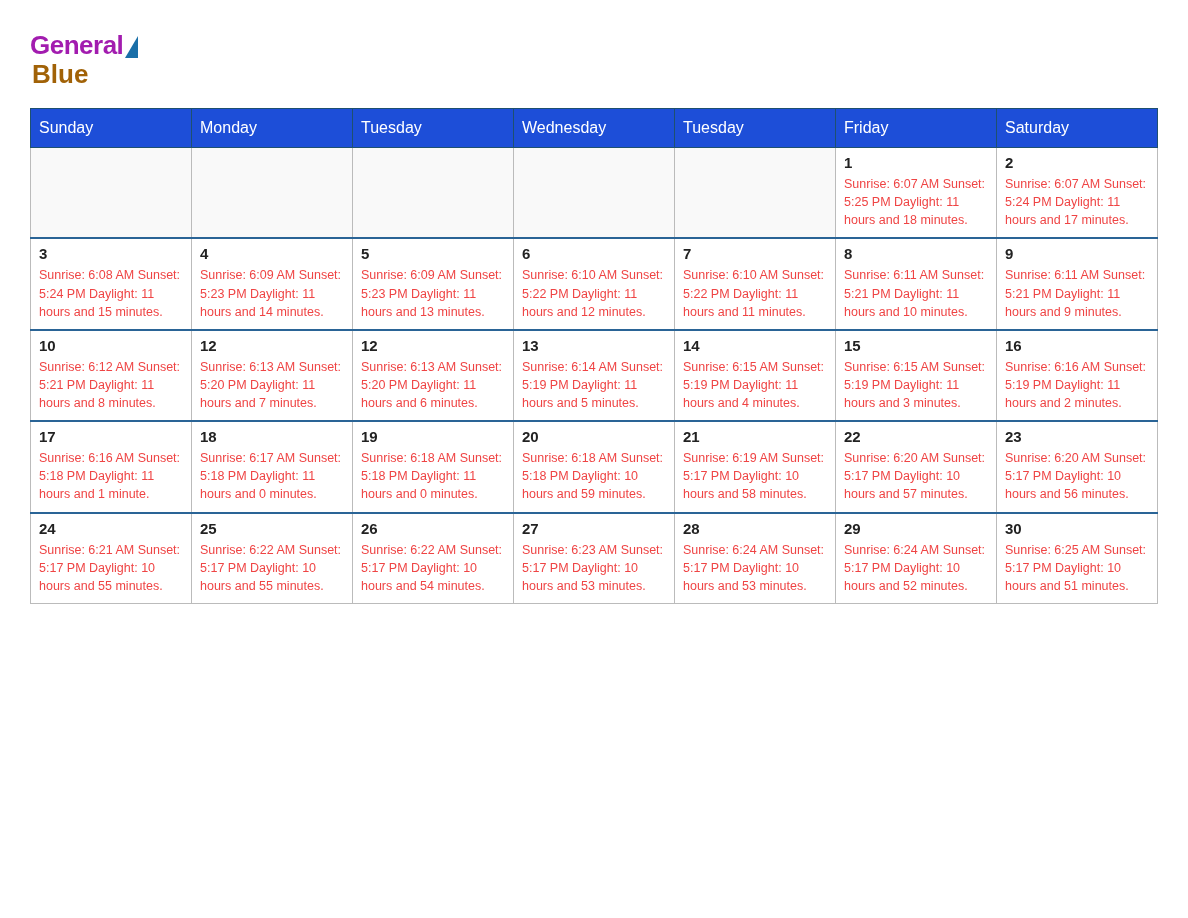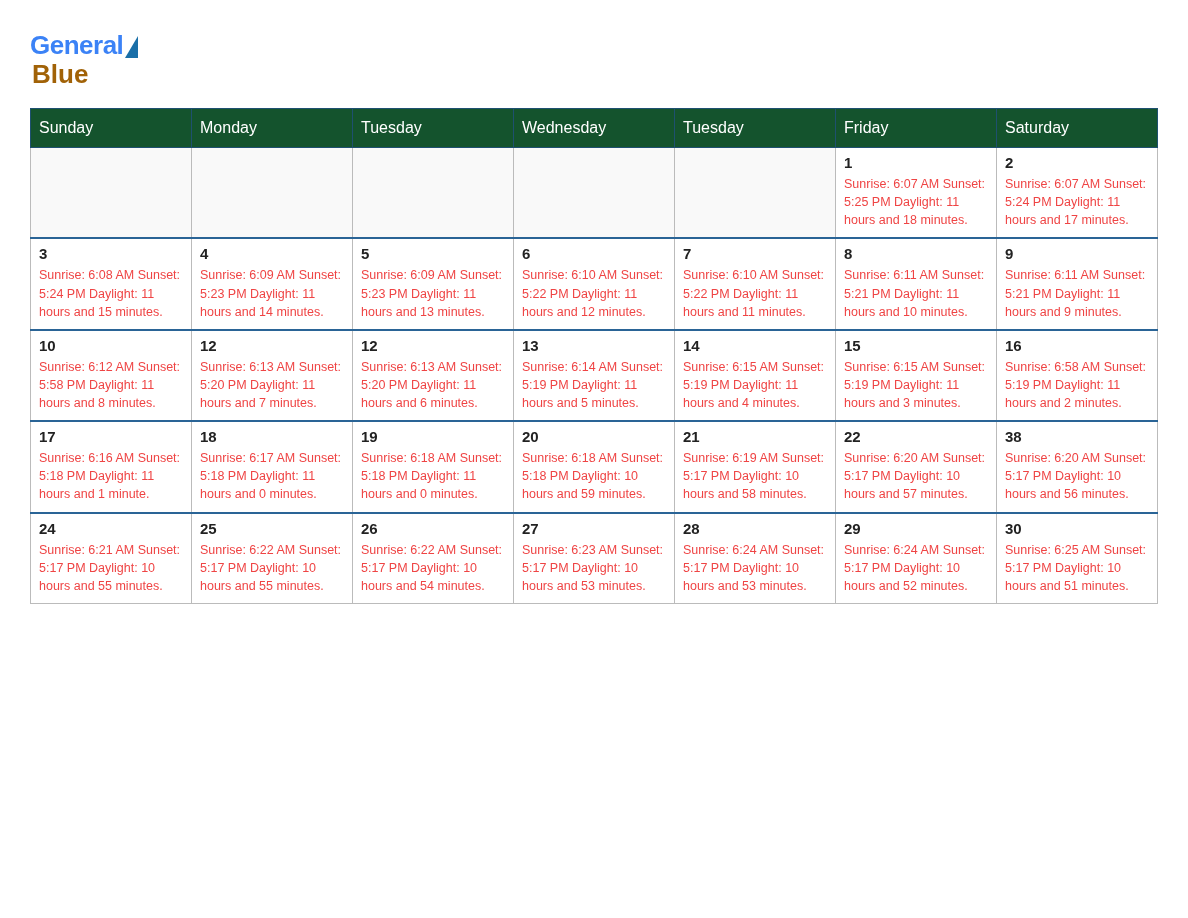--- a/index.html
+++ b/index.html
@@ -26,21 +26,21 @@
     }
 
     .logo-top {
       display: flex;
       align-items: center;
     }
 
     .logo-general {
       font-size: 26px;
       font-weight: bold;
-      color: #3b82f6;
+      color: #a21caf;
       letter-spacing: -0.5px;
     }
 
     .logo-triangle {
       width: 0;
       height: 0;
       border-left: 13px solid transparent;
       border-bottom: 22px solid #1a6fa8;
       margin-left: 2px;
       margin-top: 2px;
@@ -71,21 +71,21 @@
       margin-top: 4px;
     }
 
     .calendar {
       width: 100%;
       border-collapse: collapse;
       border: 1px solid #999;
     }
 
     .calendar th {
-      background-color: #14532d;
+      background-color: #1d4ed8;
       color: #fff;
       font-size: 16px;
       font-weight: normal;
       padding: 10px 8px;
       text-align: left;
       border: 1px solid #1e5070;
     }
 
     .calendar td {
       width: 14.28%;
@@ -203,21 +203,21 @@
           <span class="day-number">9</span>
           <div class="day-info">Sunrise: 6:11 AM
 Sunset: 5:21 PM
 Daylight: 11 hours and 9 minutes.</div>
         </td>
       </tr>
       <tr class="week-row">
         <td>
           <span class="day-number">10</span>
           <div class="day-info">Sunrise: 6:12 AM
-Sunset: 5:58 PM
+Sunset: 5:21 PM
 Daylight: 11 hours and 8 minutes.</div>
         </td>
         <td>
           <span class="day-number">12</span>
           <div class="day-info">Sunrise: 6:13 AM
 Sunset: 5:20 PM
 Daylight: 11 hours and 7 minutes.</div>
         </td>
         <td>
           <span class="day-number">12</span>
@@ -238,21 +238,21 @@
 Daylight: 11 hours and 4 minutes.</div>
         </td>
         <td>
           <span class="day-number">15</span>
           <div class="day-info">Sunrise: 6:15 AM
 Sunset: 5:19 PM
 Daylight: 11 hours and 3 minutes.</div>
         </td>
         <td>
           <span class="day-number">16</span>
-          <div class="day-info">Sunrise: 6:58 AM
+          <div class="day-info">Sunrise: 6:16 AM
 Sunset: 5:19 PM
 Daylight: 11 hours and 2 minutes.</div>
         </td>
       </tr>
       <tr class="week-row">
         <td>
           <span class="day-number">17</span>
           <div class="day-info">Sunrise: 6:16 AM
 Sunset: 5:18 PM
 Daylight: 11 hours and 1 minute.</div>
@@ -281,21 +281,21 @@
 Sunset: 5:17 PM
 Daylight: 10 hours and 58 minutes.</div>
         </td>
         <td>
           <span class="day-number">22</span>
           <div class="day-info">Sunrise: 6:20 AM
 Sunset: 5:17 PM
 Daylight: 10 hours and 57 minutes.</div>
         </td>
         <td>
-          <span class="day-number">38</span>
+          <span class="day-number">23</span>
           <div class="day-info">Sunrise: 6:20 AM
 Sunset: 5:17 PM
 Daylight: 10 hours and 56 minutes.</div>
         </td>
       </tr>
       <tr class="week-row">
         <td>
           <span class="day-number">24</span>
           <div class="day-info">Sunrise: 6:21 AM
 Sunset: 5:17 PM

